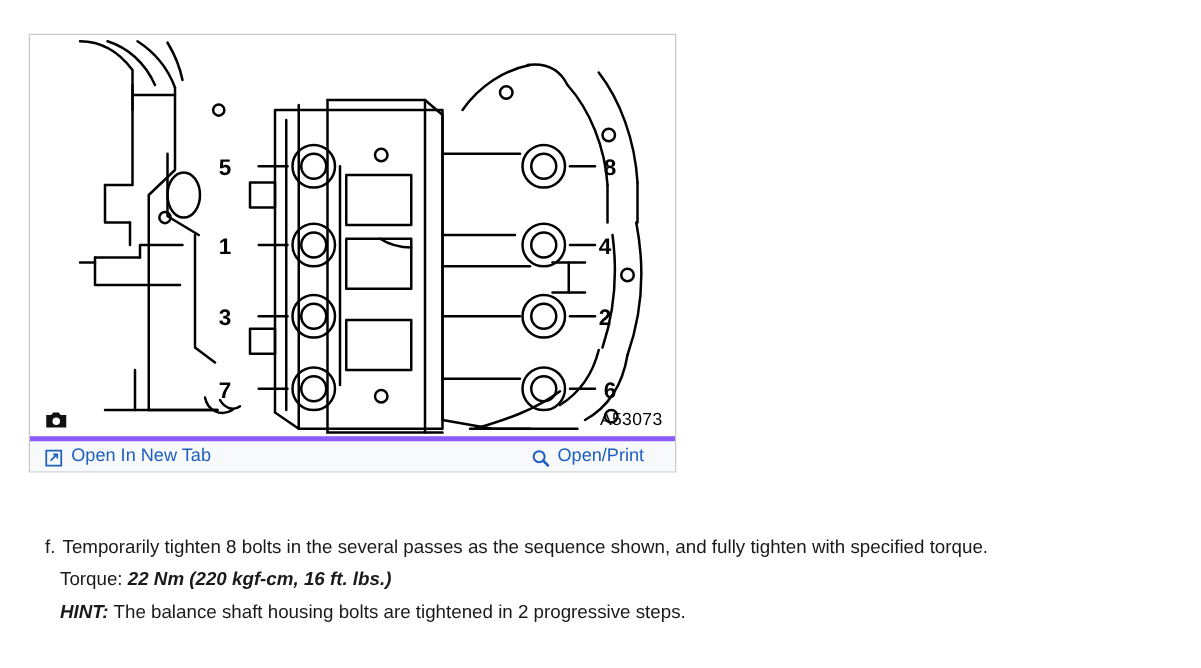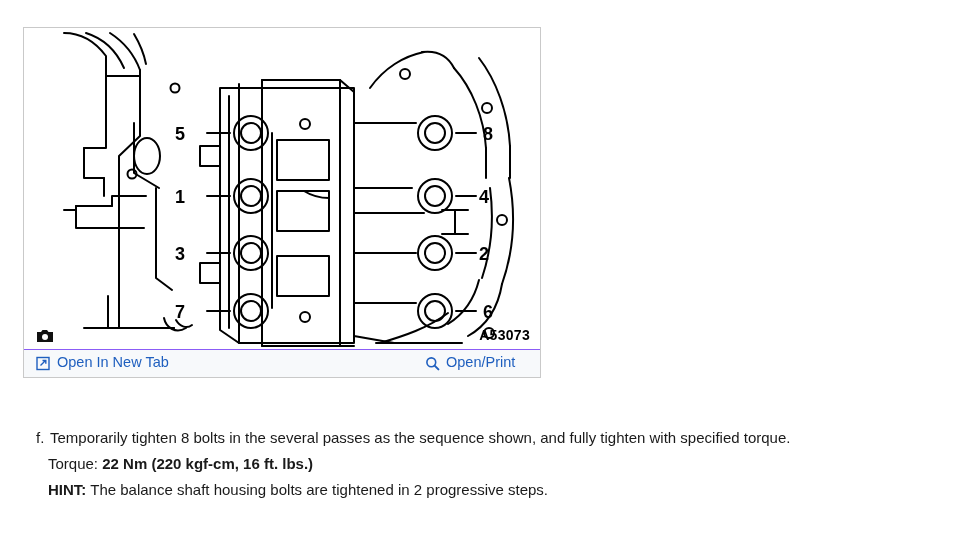--- a/index.html
+++ b/index.html
@@ -38,40 +38,40 @@
   .figure-svg {
     position: absolute;
     left: 0;
     top: 0;
   }
   .figure-code {
     position: absolute;
     right: 10px;
     bottom: 6px;
     font-size: 14px;
-    font-weight: bold;
+    font-weight: normal;
     color: #000000;
     letter-spacing: 0.3px;
   }
   .camera-icon {
     position: absolute;
     left: 12px;
     bottom: 6px;
     width: 18px;
     height: 14px;
   }
 
   
   .figure-toolbar {
     position: absolute;
     left: 0;
     bottom: 0;
     width: 516px;
     height: 28px;
-    border-top: 1px solid #8b5cf6;
+    border-top: 4px solid #8b5cf6;
     background: #f7f9fb;
     box-sizing: border-box;
     text-align: center;
   }
   .toolbar-link {
     position: absolute;
     display: flex;
     align-items: center;
     gap: 6px;
     font-size: 14.5px;
@@ -104,21 +104,21 @@
     margin: 0 0 4px 0;
   }
   .para-indent {
     padding-left: 12px;
     display: block;
   }
   .step-marker {
     display: inline-block;
     width: 14px;
   }
-  .bold { font-weight: bold; }
+  .bold { font-weight: bold; font-style: italic; }
   .hint-block {
     padding-left: 12px;
   }
 </style>
 </head>
 <body>
 
 <div id="root">
 
   <div class="figure-panel">

